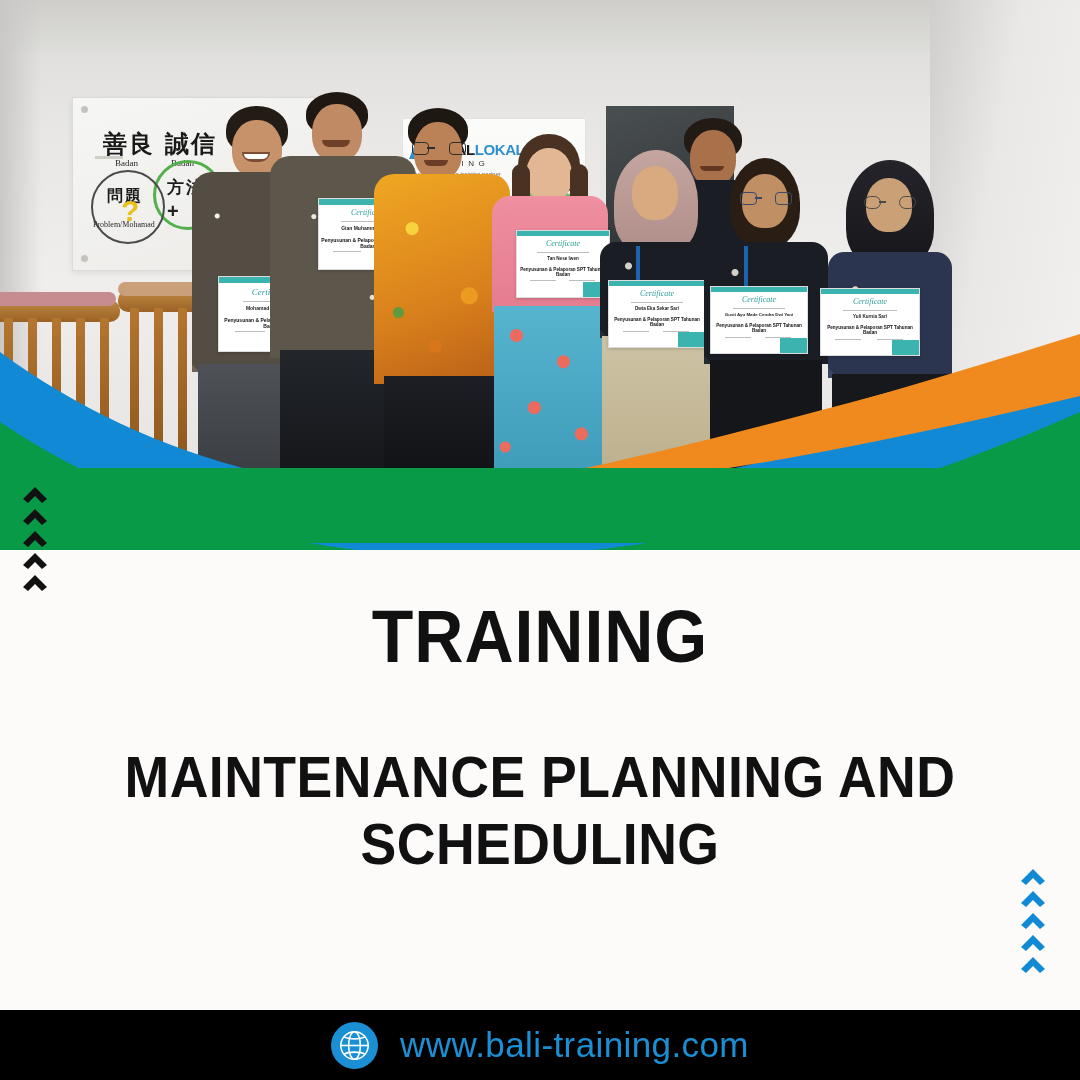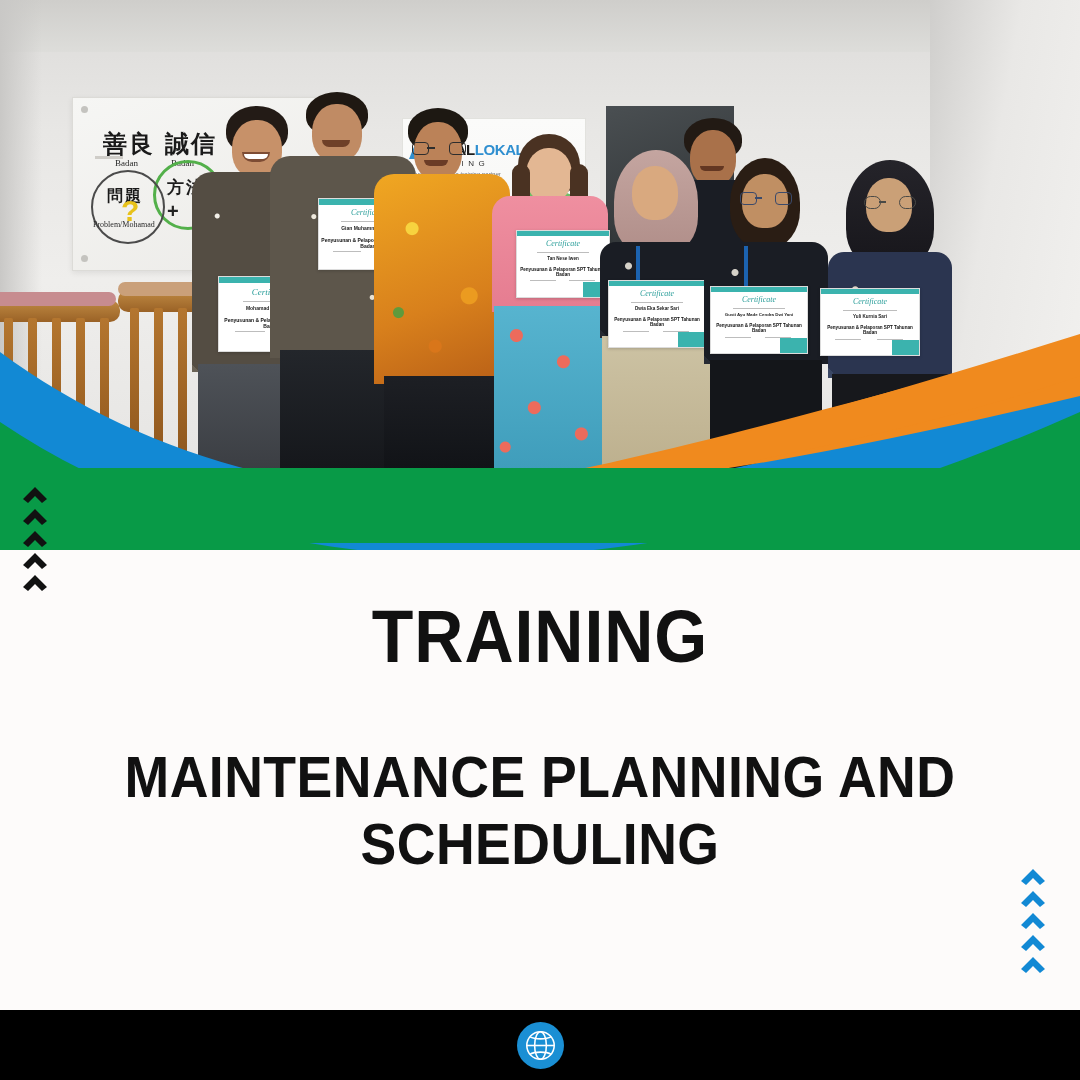--- a/index.html
+++ b/index.html
@@ -488,16 +488,17 @@
     <svg id="globe-icon" viewBox="0 0 48 48">
       <circle cx="24" cy="24" r="24" fill="#1a8fd4"></circle>
       <g fill="none" stroke="#ffffff" stroke-width="1.6">
         <circle cx="24" cy="24" r="14"></circle>
         <ellipse cx="24" cy="24" rx="6" ry="14"></ellipse>
         <line x1="10" y1="24" x2="38" y2="24"></line>
         <path d="M13 15 C18 18 30 18 35 15"></path>
         <path d="M13 33 C18 30 30 30 35 33"></path>
       </g>
     </svg>
+    <span id="site-url">www.bali-training.com</span>
   </div>
 
 
 </div>
 
 </body></html>

